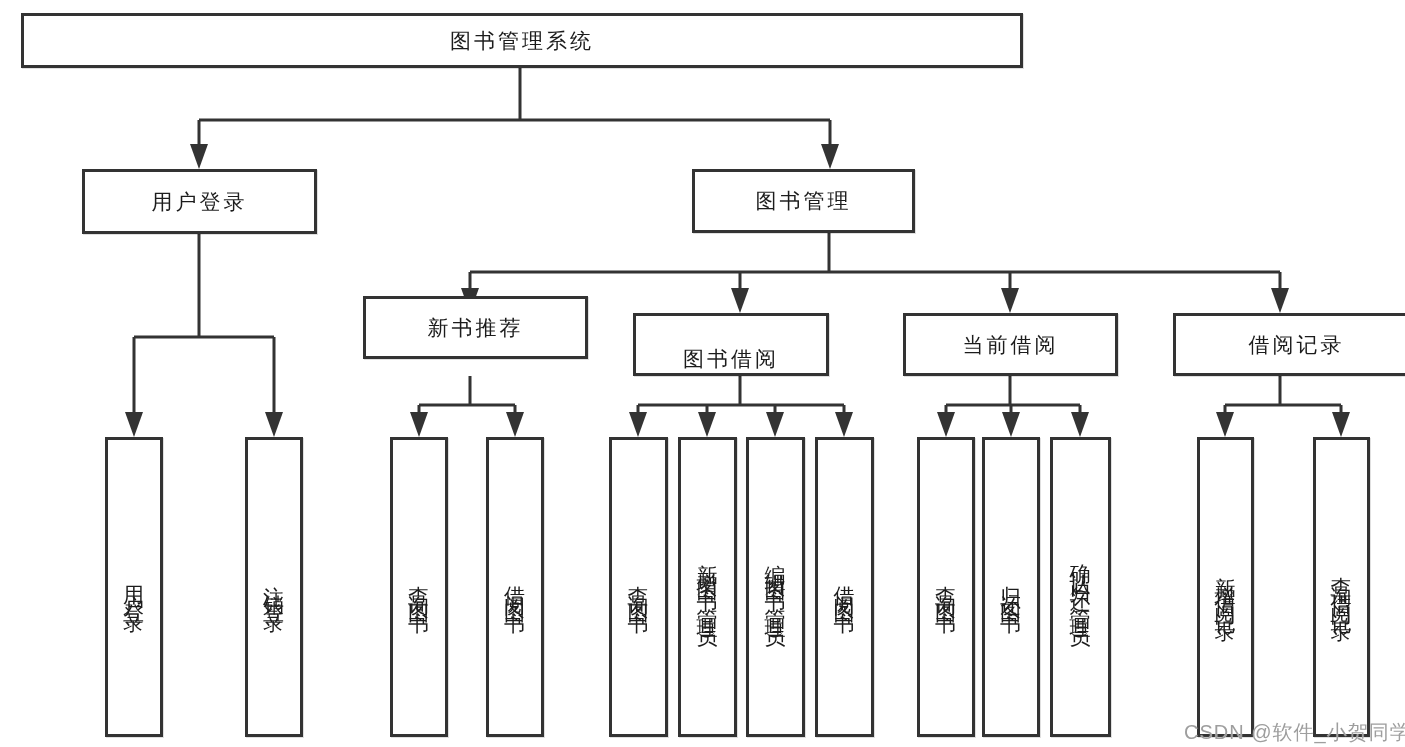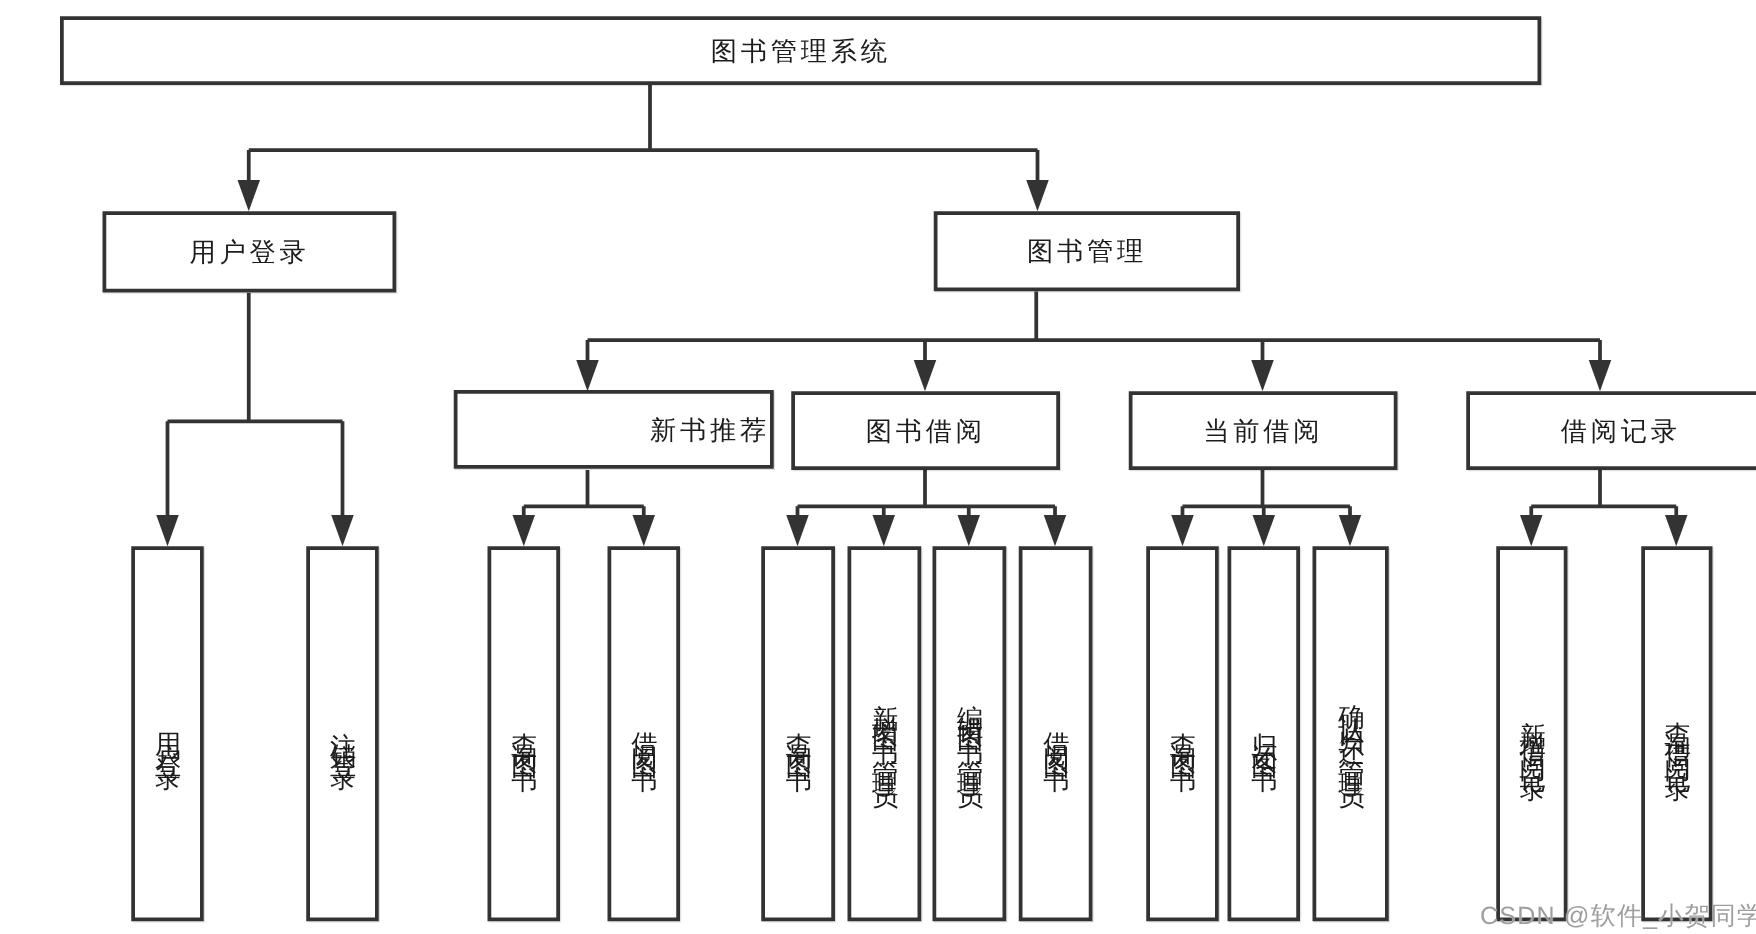--- a/index.html
+++ b/index.html
@@ -38,25 +38,25 @@
   }
   .v-label{
     writing-mode:vertical-rl;
     text-orientation:mixed;
     font-size:21px;
     letter-spacing:9px;
     line-height:1;
     color:var(--text);
   }
   
-  #n-root{left:21px;top:13px;width:1185px;height:55px;margin-left:27px;}
+  #n-root{left:21px;top:13px;width:1002px;height:55px;}
   #n-user-login{left:82px;top:169px;width:235px;height:65px;}
-  #n-book-mgmt{left:747px;top:169px;width:245px;height:64px;justify-content:center;}
-  #n-new-book{left:363px;top:312px;width:256px;height:63px;justify-content:flex-end;}
-  #n-book-borrow{left:633px;top:313px;width:215px;height:63px;}
+  #n-book-mgmt{left:692px;top:169px;width:223px;height:64px;justify-content:center;}
+  #n-new-book{left:363px;top:296px;width:225px;height:63px;}
+  #n-book-borrow{left:633px;top:313px;width:196px;height:63px;align-items:flex-end;}
   #n-cur-borrow{left:903px;top:313px;width:215px;height:63px;justify-content:center;}
   #n-borrow-rec{left:1173px;top:313px;width:247px;height:63px;}
   .leaf{top:437px;height:300px;width:58px;}
   #l-login{left:105px;}
   #l-logout{left:245px;}
   #l-query1{left:390px;}
   #l-borrow1{left:486px;}
   #l-query2{left:609px;width:59px;}
   #l-add-book{left:678px;width:59px;}
   #l-edit-book{left:746px;width:59px;}

